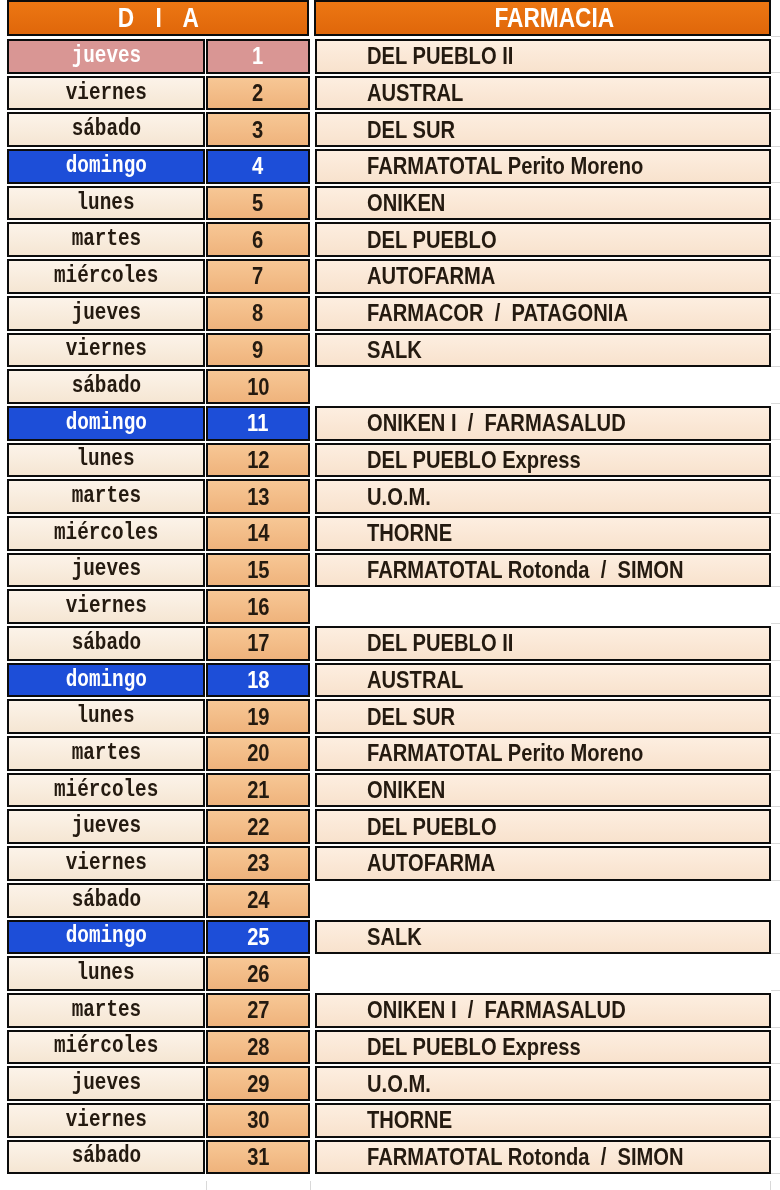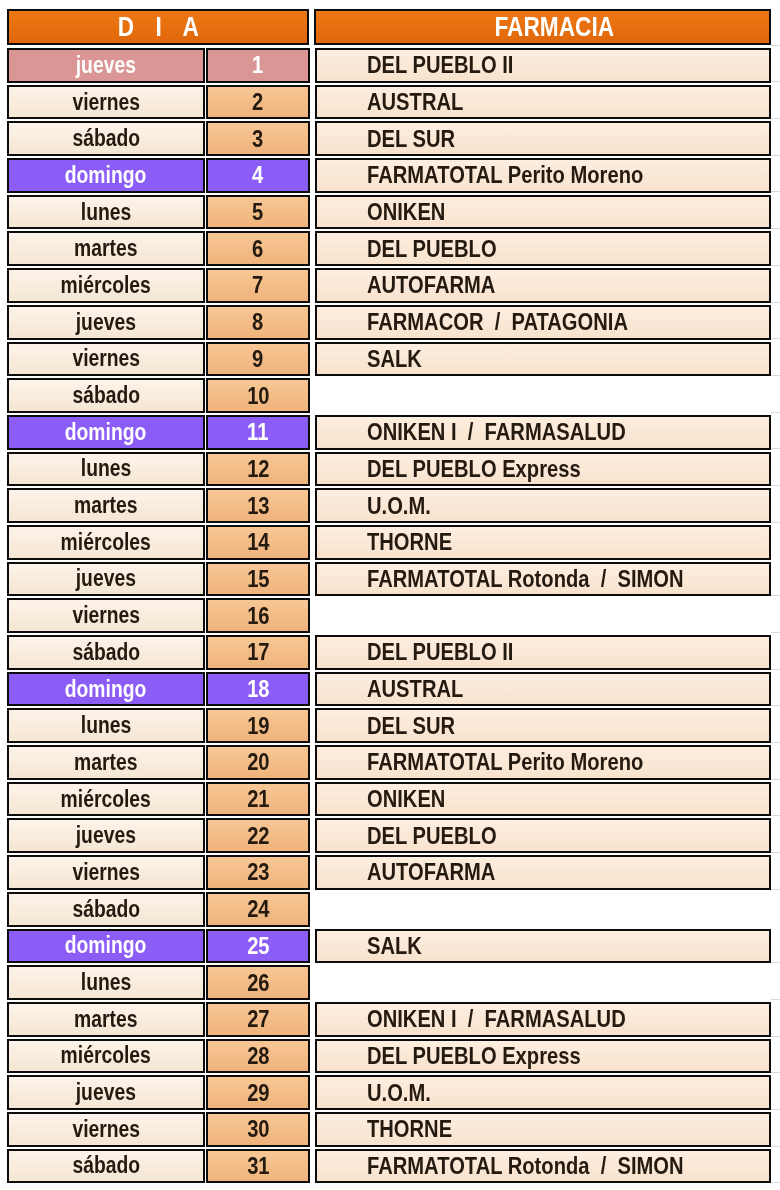--- a/index.html
+++ b/index.html
@@ -2,56 +2,56 @@
 <html><head>
 <meta charset="utf-8">
 <style>
   html, body {
     margin: 0; padding: 0;
     width: 780px; height: 1190px;
     background: #ffffff;
     font-family: "Liberation Sans", sans-serif;
     overflow: hidden;
   }
-  .sheet { position: absolute; left: 0; top: 0; width: 780px; height: 928px; margin-top: 9px; }
+  .sheet { position: absolute; left: 0; top: 0; width: 780px; height: 928px; }
 
   .table { position: absolute; left: 7px; top: 0; width: 764px; }
 
   .hrow { display: flex; height: 36px; margin-bottom: 3px; }
   .row  { display: flex; height: 34.7px; margin-bottom: 2px; }
 
   .cell {
     box-sizing: border-box;
     border: 2px solid #0c0c0c;
     display: flex; align-items: center; justify-content: center;
     overflow: hidden;
   }
 
   .hdia  { width: 302px; margin-right: 5px; background: linear-gradient(#ec7713, #e0670a); border-width: 2px; }
   .hfarm { flex: 1; background: linear-gradient(#ec7713, #e0670a); padding-left: 24px; }
   .hrow .txt { color: #ffffff; font-weight: bold; font-size: 27px; }
   .hdia .txt { letter-spacing: 9px; padding-left: 9px; }
 
-  .day  { width: 198px; margin-right: 1px; background: linear-gradient(#fcf3e9, #f5e6d3); }
+  .day  { width: 198px; margin-right: 1px; background: linear-gradient(#fcf3e9, #f5e6d3); font-family: Liberation Mono, monospace; }
   .num  { width: 104px; margin-right: 5px; background: linear-gradient(#f7c795, #efb37c); }
   .pharm{ flex: 1; background: linear-gradient(#fdeee0, #f8e2cd); justify-content: flex-start; }
 
   .txt {
     display: inline-block;
     transform: scaleX(0.84);
     font-weight: bold;
     white-space: pre;
     color: #241a10;
     line-height: 1;
   }
   .day  .txt { font-size: 23px; }
   .num  .txt { font-size: 24px; }
   .pharm .txt { font-size: 24px; transform-origin: left center; margin-left: 50px; }
 
-  .row.sunday .day, .row.sunday .num { background: #8b5cf6; }
+  .row.sunday .day, .row.sunday .num { background: #1d4ed8; }
   .row.sunday .day .txt, .row.sunday .num .txt { color: #ffffff; }
 
   .row.highlight .day, .row.highlight .num { background: #d99694; }
   .row.highlight .day .txt, .row.highlight .num .txt { color: #ffffff; }
 
   
   .grid-right {
     position: absolute; left: 771px; top: 0; width: 9px; height: 1181px;
     background: repeating-linear-gradient(to bottom,
       transparent 0px, transparent 35.7px, #d9d9d9 35.7px, #d9d9d9 36.7px);

